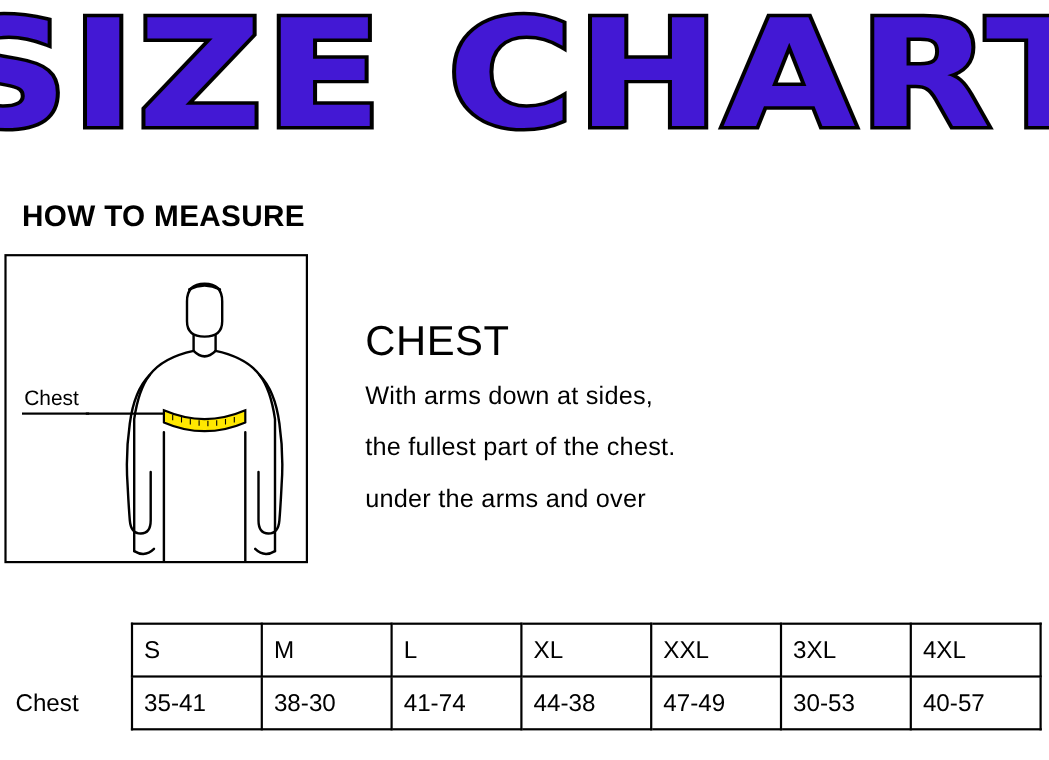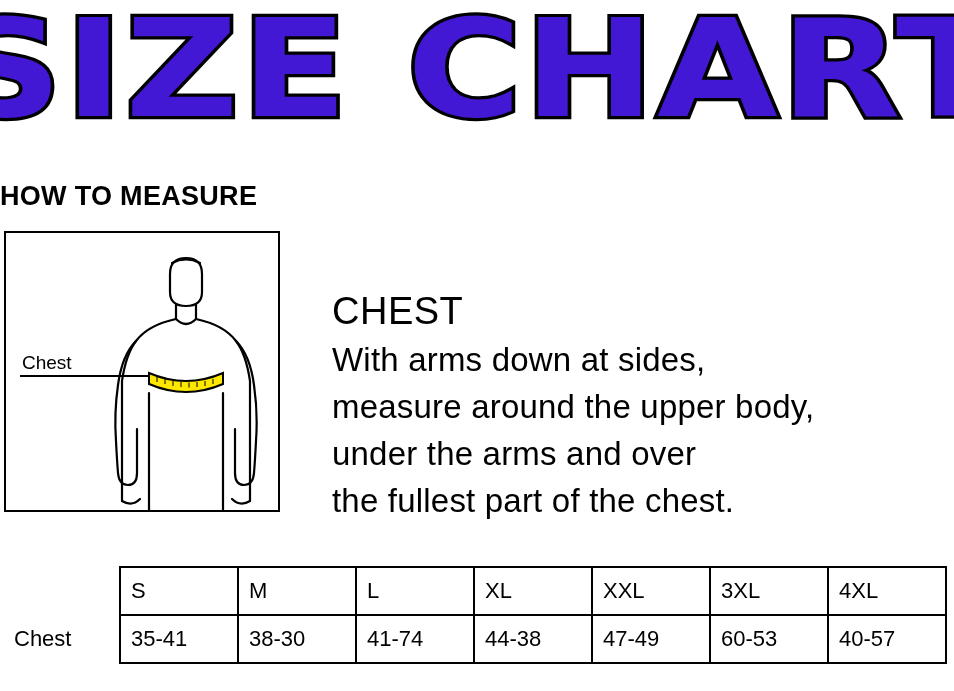--- a/index.html
+++ b/index.html
@@ -36,21 +36,21 @@
     color: #4318d4;
     -webkit-text-stroke: 6px #000000;
     paint-order: stroke fill;
     transform: scaleX(1.22) scaleY(1.06);
     white-space: nowrap;
   }
 
   
   .how-heading {
     position: absolute;
-    left: 0;
+    left: 20px;
     top: 181px;
     font-size: 27px;
     font-weight: bold;
     letter-spacing: 0.3px;
     font-family: "Liberation Sans", sans-serif;
   }
 
   
   .figure-box {
     position: absolute;
@@ -90,21 +90,21 @@
     top: 288px;
     width: 600px;
   }
   .desc-title {
     font-size: 38px;
     line-height: 46px;
     font-family: "Liberation Sans", sans-serif;
     letter-spacing: 0.5px;
   }
   .desc-body {
-    font-size: 33px;
+    font-size: 23px;
     line-height: 47px;
     font-family: "Liberation Sans", sans-serif;
     letter-spacing: 0.2px;
     margin-top: 2px;
   }
   .desc-body div { white-space: nowrap; }
 
   
   .size-table {
     position: absolute;
@@ -171,23 +171,22 @@
     <line x1="72" y1="143" x2="143" y2="143" stroke="#000" stroke-width="2"></line>
   </svg>
 </div>
 <div class="chest-label">Chest</div>
 <div class="chest-underline"></div>
 
 <div class="desc">
   <div class="desc-title">CHEST</div>
   <div class="desc-body">
     <div>With arms down at sides,</div>
-    <div>measure around the upper body,</div>
+    <div>the fullest part of the chest.</div>
     <div>under the arms and over</div>
-    <div>the fullest part of the chest.</div>
   </div>
 </div>
 
 <table class="size-table">
   <tbody>
       <tr>
     <td class="rowhead"></td>
     <td class="sizecell">S</td>
     <td class="sizecell">M</td>
     <td class="sizecell">L</td>
@@ -196,17 +195,17 @@
     <td class="sizecell">3XL</td>
     <td class="sizecell">4XL</td>
   </tr>
   <tr>
     <td class="rowhead">Chest</td>
     <td class="sizecell">35-41</td>
     <td class="sizecell">38-30</td>
     <td class="sizecell">41-74</td>
     <td class="sizecell">44-38</td>
     <td class="sizecell">47-49</td>
-    <td class="sizecell">60-53</td>
+    <td class="sizecell">30-53</td>
     <td class="sizecell">40-57</td>
   </tr>
 </tbody>
   </table>
 
 </body></html>

